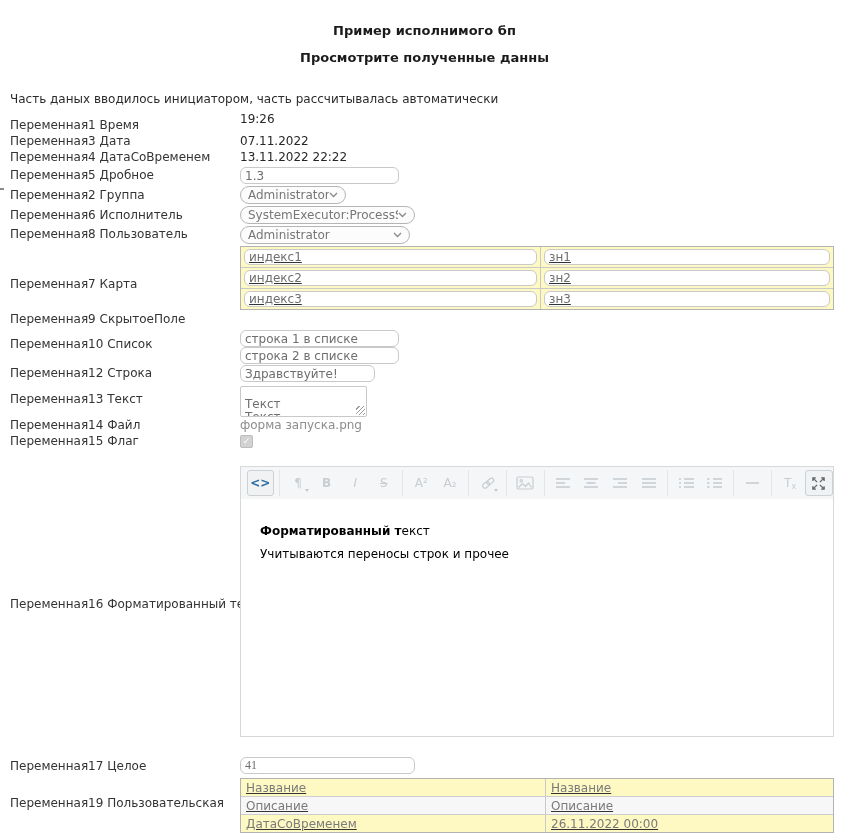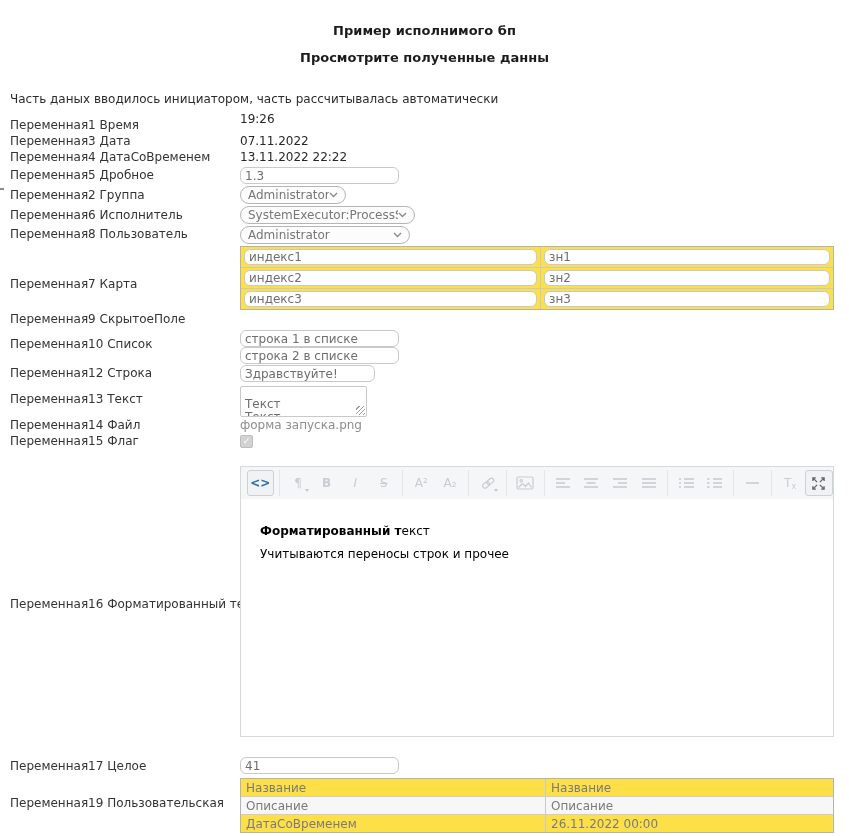--- a/index.html
+++ b/index.html
@@ -9,21 +9,21 @@
   .title{left:0;width:100%;text-align:center;font-weight:bold;font-size:13px;color:#1b1b1b;}
   .lbl{left:10px;color:#333;white-space:nowrap;}
   .val{left:240px;color:#262626;white-space:nowrap;}
   .inp{box-sizing:border-box;height:17px;border:1px solid #c9c9c9;border-radius:6px;
        padding:0 4px;font:12px "DejaVu Sans",sans-serif;color:#6e6e6e;background:#fff;}
   .sel{box-sizing:border-box;height:18px;border:1px solid #b5b5b5;border-radius:10px;
        background:#fcfcfc;color:#777;display:flex;align-items:center;
        justify-content:space-between;padding:0 7px;font-size:12px;cursor:default;}
   .sel .stext{overflow:hidden;white-space:nowrap;}
   
-  .tbl{box-sizing:border-box;border:1px solid #b3b3b3;background:#fde047;}
+  .tbl{box-sizing:border-box;border:1px solid #b3b3b3;background:#fef9c3;text-decoration:underline;}
   .trow{display:flex;border-bottom:1px solid #c9c9c9;}
   .trow:last-child{border-bottom:none;}
   .tcell{box-sizing:border-box;padding:2px 3px;}
   .tcell.k{width:300px;border-right:1px solid #c9c9c9;}
   .tcell.v{flex:1;}
   .tcell .inp{width:100%;height:16px;display:block;}
   
   .ut-row{display:flex;border-bottom:1px solid #cdcdcd;height:17px;align-items:center;color:#7a7a7a;}
   .ut-row:last-child{border-bottom:none;}
   .ut-row.shade{background:#f7f7f7;}
@@ -303,21 +303,21 @@
         </span>
       </button>
     </div>
     <div class="ed-content">
       <p><b>Форматированный т</b><span>екст</span></p>
       <p>Учитываются переносы строк и прочее</p>
     </div>
   </div>
 
   <div class="abs lbl" style="top:759px">Переменная17 Целое</div>
-  <input class="abs inp" style="left: 240px; top: 757px; width: 159px;" value="41">
+  <input class="abs inp" style="left: 240px; top: 757px; width: 175px; font-family: Liberation Serif, serif;" value="41">
 
   <div class="abs lbl" style="top:796px">Переменная19 Пользовательская</div>
   <div class="abs tbl" style="left:240px;top:778px;width:594px">
     <div class="ut-row">
       <div class="ut-c1">Название</div>
       <div class="ut-c2">Название</div>
     </div>
     <div class="ut-row shade">
       <div class="ut-c1">Описание</div>
       <div class="ut-c2">Описание</div>

